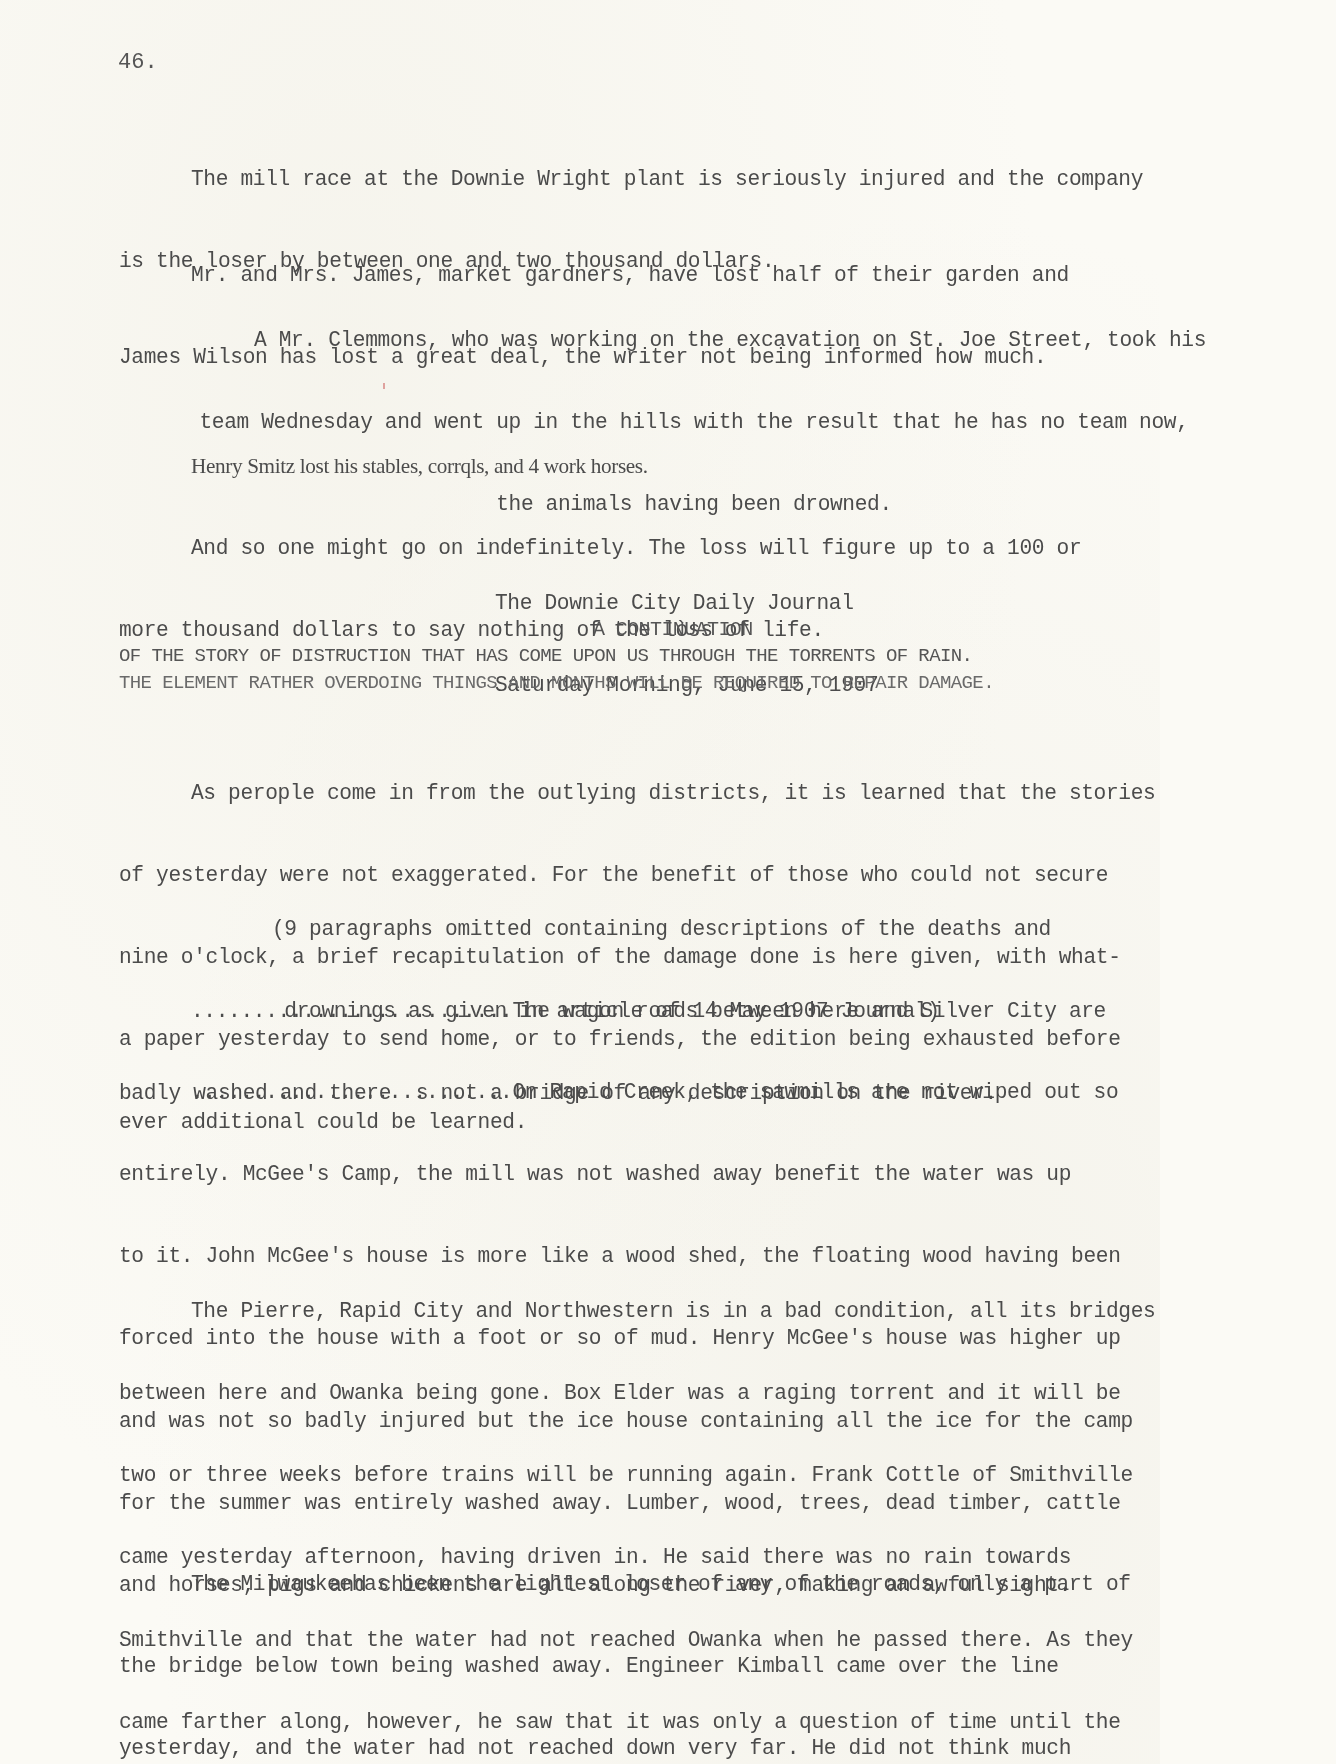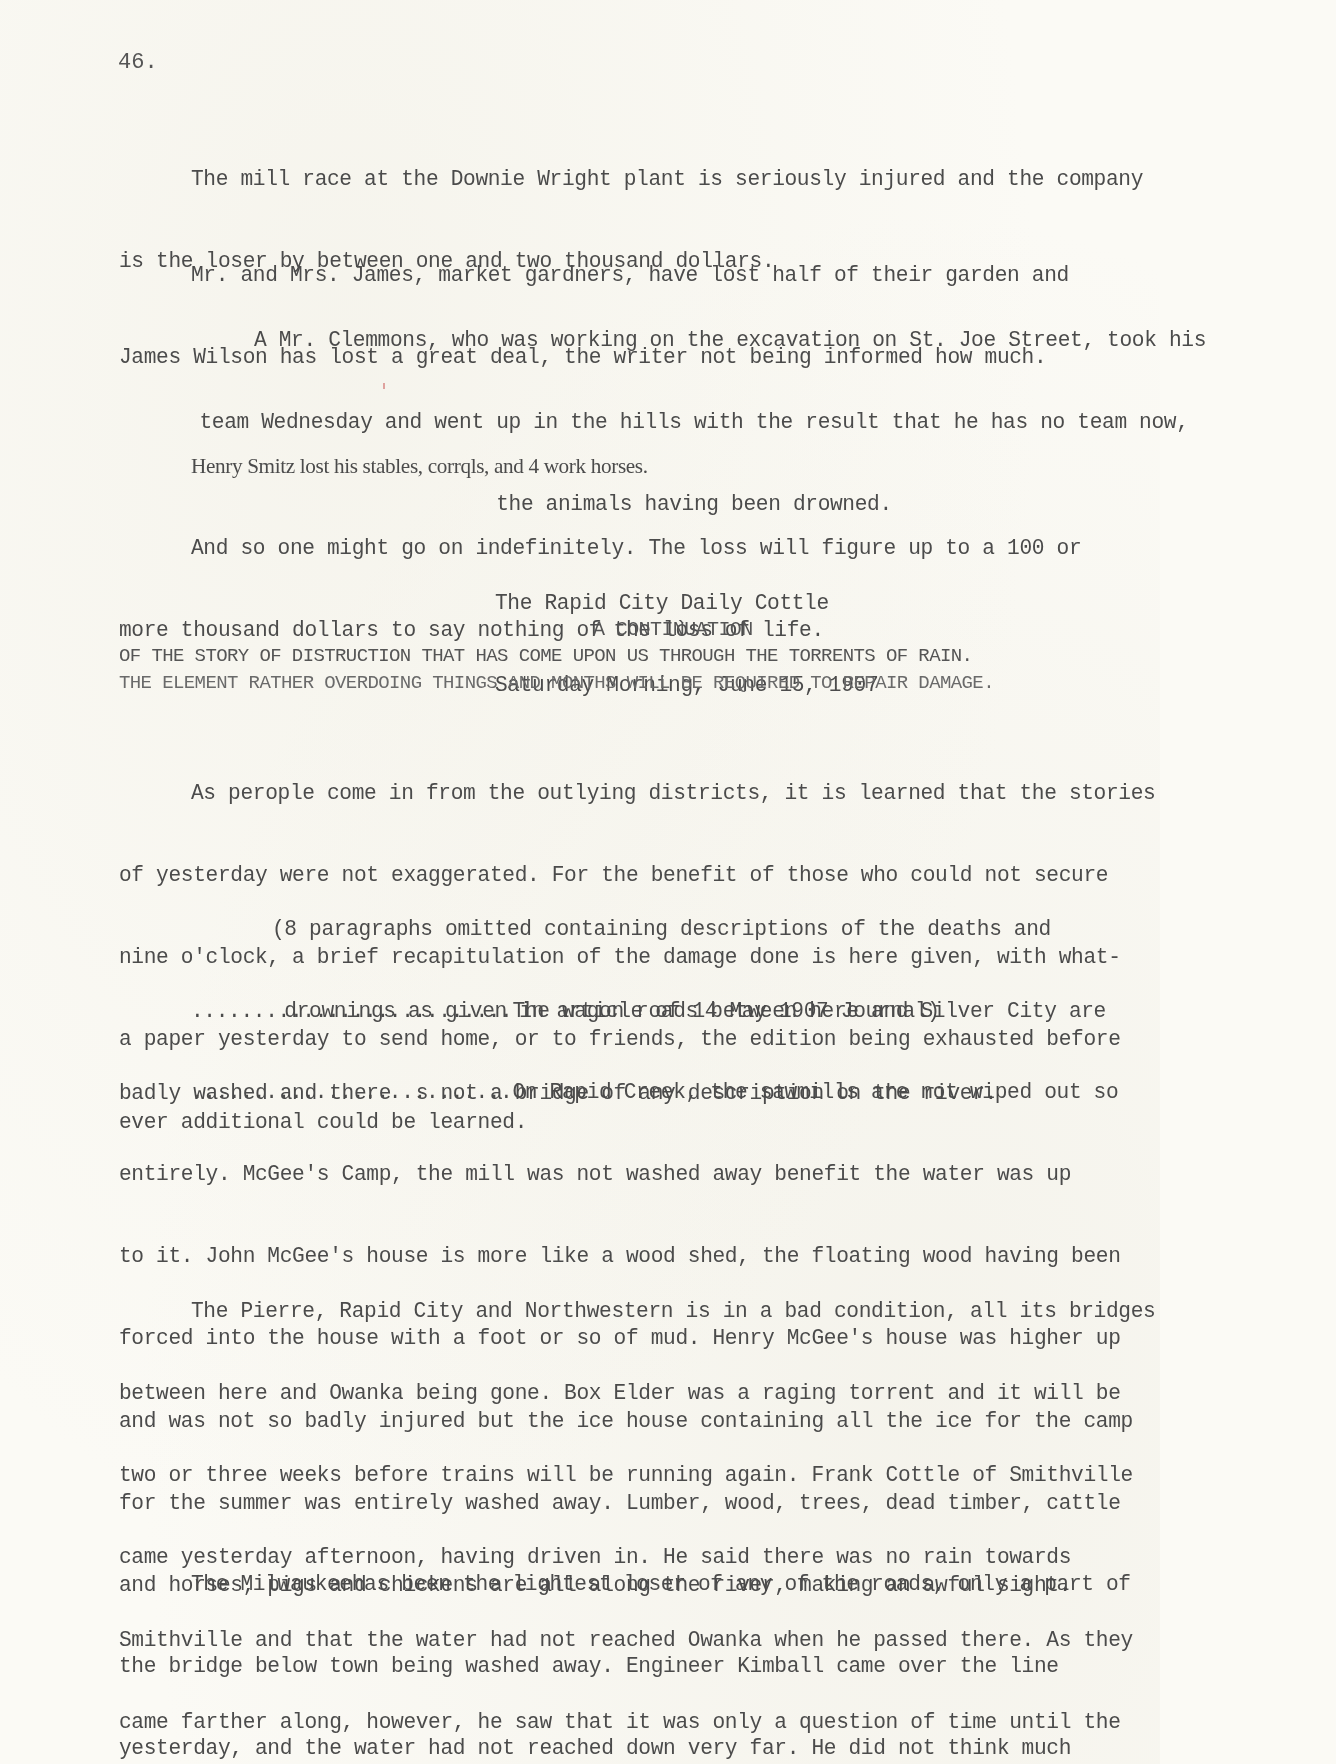--- a/index.html
+++ b/index.html
@@ -107,38 +107,38 @@
   <div class="text" style="top:398px;font-family:Liberation Serif, serif;">
     <span class="line indent">Henry Smitz lost his stables, corrqls, and 4 work horses.</span>
   </div>
 
   <div class="text" style="top:480px;">
     <span class="line indent">And so one might go on indefinitely. The loss will figure up to a 100 or</span>
     <span class="line">more thousand dollars to say nothing of the lòss of life.</span>
   </div>
 
   <div class="center-block" style="left:495px; top:535px;">
-    <span class="line">The Rapid City Daily Cottle</span>
+    <span class="line">The Downie City Daily Journal</span>
     <span class="line">Saturday Morning, June 15, 1907</span>
   </div>
 
   <div class="center-block" style="left:593px; top:616px; font-size:20px; letter-spacing:-0.6px; color:#555;">A CONTINUATION</div>
   <div class="heading" style="top:643px;">OF THE STORY OF DISTRUCTION THAT HAS COME UPON US THROUGH THE TORRENTS OF RAIN.</div>
   <div class="heading" style="top:670px; color:#6a6a6a;">THE ELEMENT RATHER OVERDOING THINGS AND MONTHS WILL BE REQUIRED TO REPAIR DAMAGE.</div>
 
   <div class="text" style="top:725px;">
     <span class="line indent">As perople come in from the outlying districts, it is learned that the stories</span>
     <span class="line">of yesterday were not exaggerated. For the benefit of those who could not secure</span>
     <span class="line">nine o'clock, a brief recapitulation of the damage done is here given, with what-</span>
     <span class="line">a paper yesterday to send home, or to friends, the edition being exhausted before</span>
     <span class="line">ever additional could be learned.</span>
   </div>
 
   <div class="note" style="top:861px;">
-    <span class="line">(8 paragraphs omitted containing descriptions of the deaths and</span>
+    <span class="line">(9 paragraphs omitted containing descriptions of the deaths and</span>
     <span class="line"> drownings as given in article of 14 May 1907 Journal)</span>
   </div>
 
   <div class="text" style="top:943px;">
     <span class="line indent">..........................The wagon roads between here and Silver City are</span>
     <span class="line">badly washed and there  s not a bridge of any description on the river.</span>
   </div>
 
   <div class="text" style="top:1024px;">
     <span class="line indent">..........................On Rapid Creek, the sawmills are not wiped out so</span>

